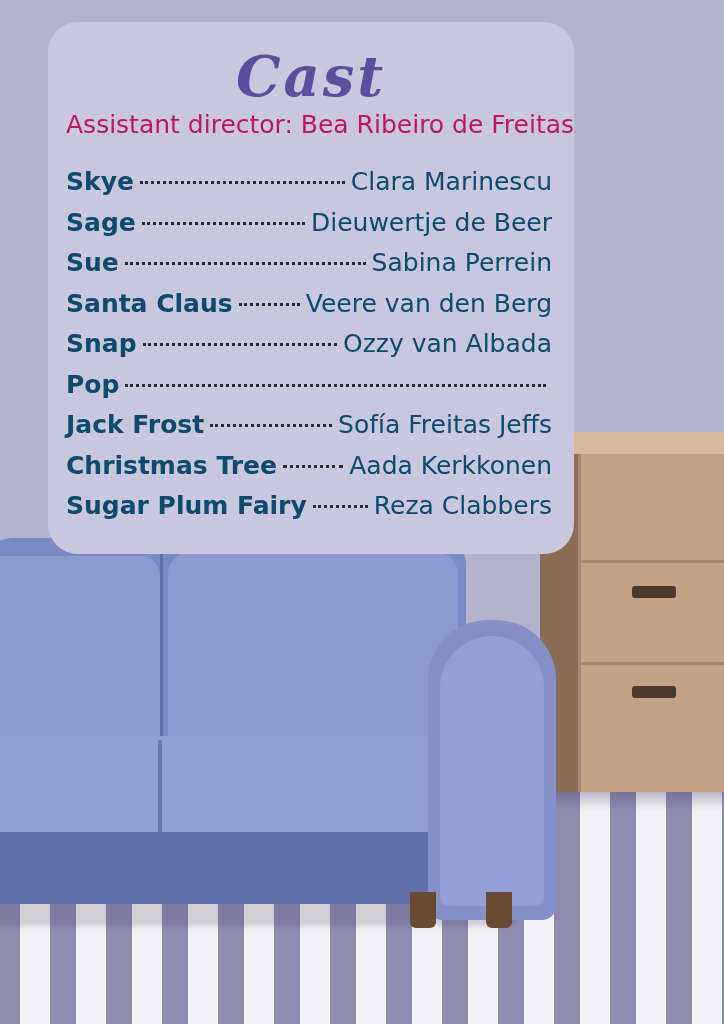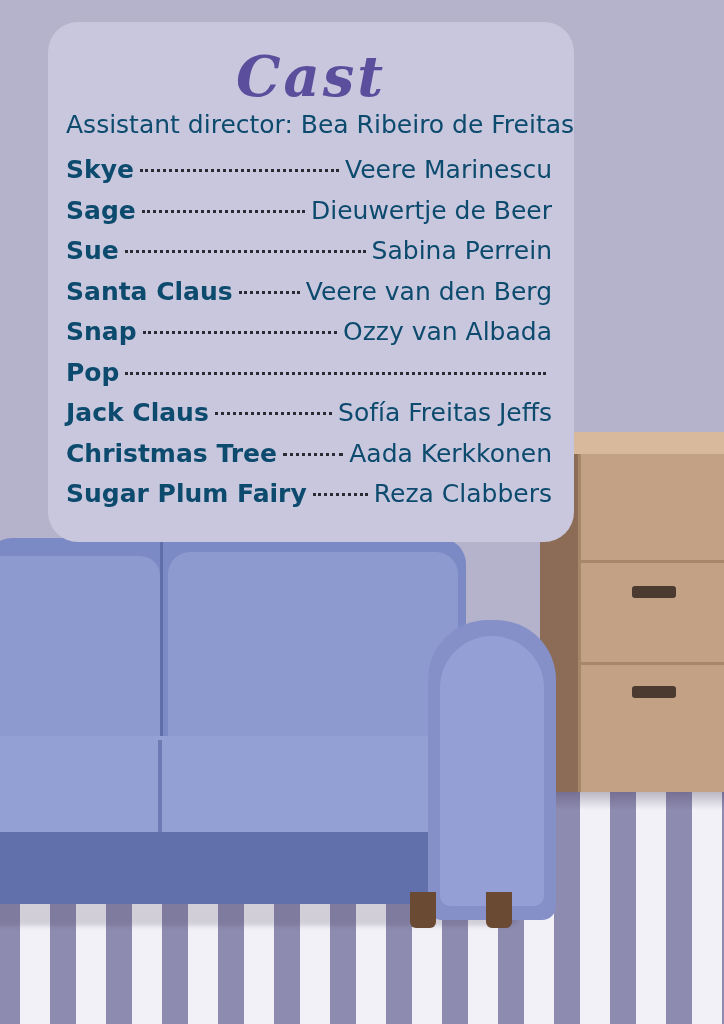--- a/index.html
+++ b/index.html
@@ -182,23 +182,23 @@
     font-style: italic;
     font-weight: bold;
     font-size: 56px;
     letter-spacing: 3px;
     margin: 16px 0 6px 0;
     line-height: 1;
   }
   .assistant-line {
     font-family: "DejaVu Sans", sans-serif;
     font-size: 25px;
-    color: #0c4a6e;
+    color: #be185d;
     padding: 0 18px 0 18px;
-    margin-bottom: 16px;
+    margin-bottom: 28px;
     white-space: nowrap;
   }
   .cast-list {
     padding: 0 22px 0 18px;
   }
   .cast-row {
     display: flex;
     align-items: baseline;
     font-size: 25px;
     color: #0c4a6e;
@@ -260,21 +260,21 @@
 
   <div class="cast-card">
     <div class="cast-title">Cast</div>
     <div class="assistant-line">Assistant director: Bea Ribeiro de Freitas</div>
 
     <div class="cast-list">
 
       <div class="cast-row">
         <span class="role">Skye</span>
         <span class="dots"></span>
-        <span class="person">Veere Marinescu</span>
+        <span class="person">Clara Marinescu</span>
       </div>
 
       <div class="cast-row">
         <span class="role">Sage</span>
         <span class="dots"></span>
         <span class="person">Dieuwertje de Beer</span>
       </div>
 
       <div class="cast-row">
         <span class="role">Sue</span>
@@ -293,21 +293,21 @@
         <span class="dots"></span>
         <span class="person">Ozzy van Albada</span>
       </div>
 
       <div class="cast-row">
         <span class="role">Pop</span>
         <span class="dots"></span>
       </div>
 
       <div class="cast-row">
-        <span class="role">Jack Claus</span>
+        <span class="role">Jack Frost</span>
         <span class="dots"></span>
         <span class="person">Sofía Freitas Jeffs</span>
       </div>
 
       <div class="cast-row">
         <span class="role">Christmas Tree</span>
         <span class="dots"></span>
         <span class="person">Aada Kerkkonen</span>
       </div>
 

